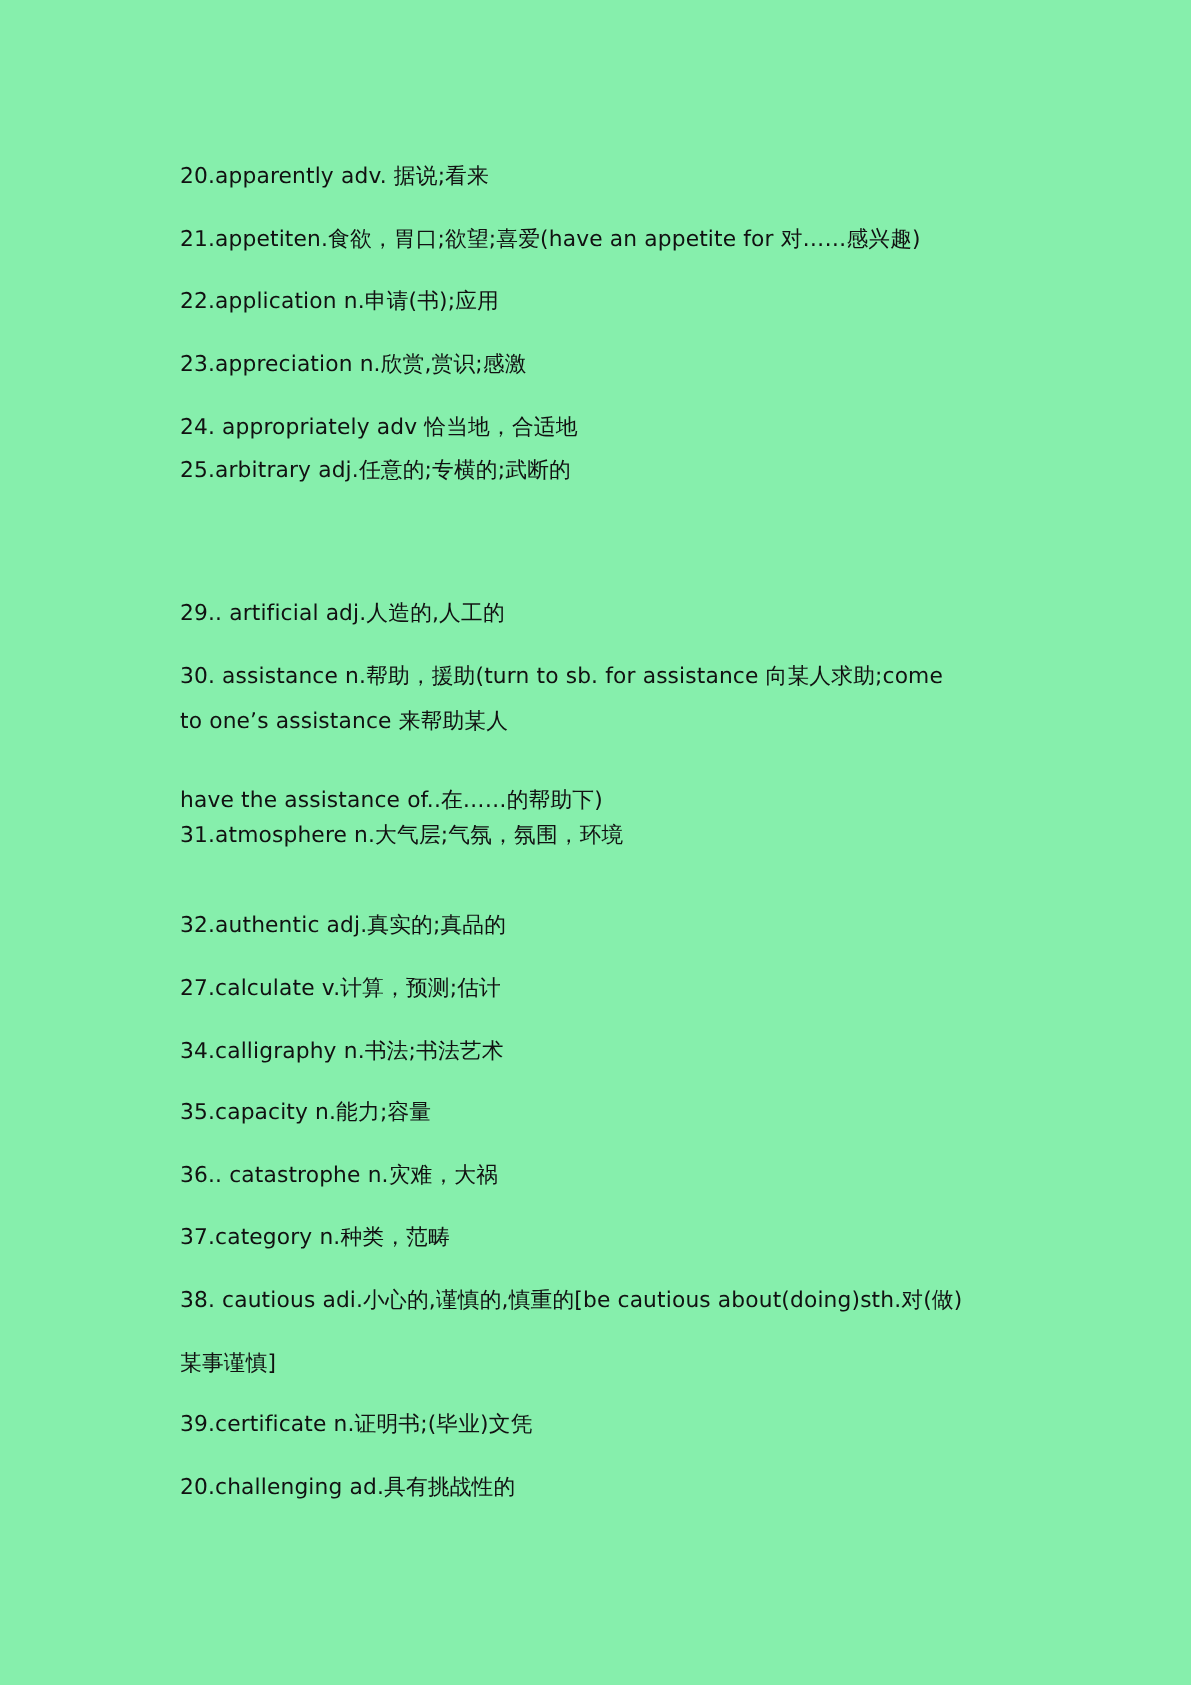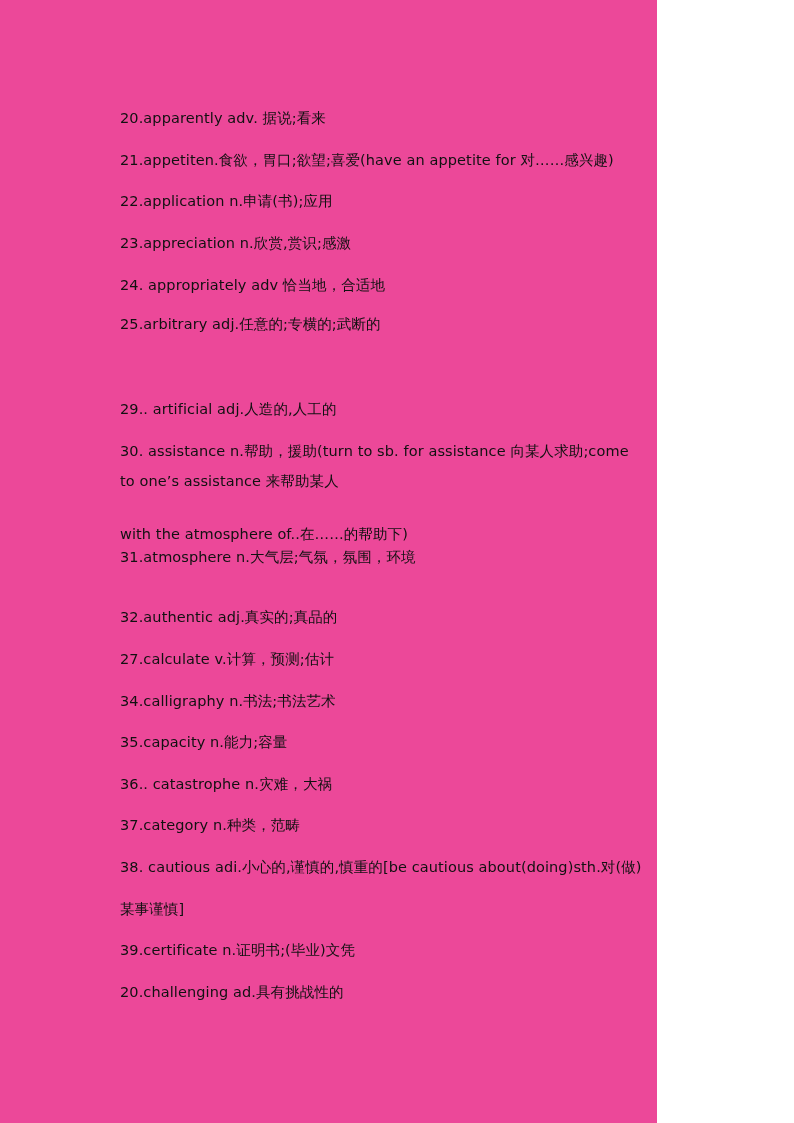--- a/index.html
+++ b/index.html
@@ -1,35 +1,35 @@
 <!DOCTYPE html>
 <html><head>
 <meta charset="utf-8">
 <style>
   html, body { margin: 0; padding: 0; background: #ffffff; }
   body { width: 794px; height: 1123px; position: relative; overflow: hidden;
          font-family: "DejaVu Sans", "Liberation Sans", sans-serif; color: #111111; }
-  .page { position: absolute; left: 0; top: 0; width: 657px; height: 1123px; background: #ec4899; }
+  .page { position: absolute; left: 0; top: 0; width: 794px; height: 1123px; background: #86efac; }
   .line { position: absolute; left: 120px; font-size: 14.5px; line-height: 18px;
           white-space: nowrap; letter-spacing: 0.1px; }
 </style>
 </head>
 <body>
 
 <div class="page">
   <div class="line" style="top:109px">20.apparently adv. 据说;看来</div>
   <div class="line" style="top:151px">21.appetiten.食欲，胃口;欲望;喜爱(have an appetite for 对……感兴趣)</div>
   <div class="line" style="top:192px">22.application n.申请(书);应用</div>
   <div class="line" style="top:234px">23.appreciation n.欣赏,赏识;感激</div>
   <div class="line" style="top:276px">24. appropriately adv 恰当地，合适地</div>
-  <div class="line" style="top:315px">25.arbitrary adj.任意的;专横的;武断的</div>
+  <div class="line" style="top:305px">25.arbitrary adj.任意的;专横的;武断的</div>
   <div class="line" style="top:400px">29.. artificial adj.人造的,人工的</div>
   <div class="line" style="top:442px">30. assistance n.帮助，援助(turn to sb. for assistance 向某人求助;come</div>
   <div class="line" style="top:472px">to one’s assistance 来帮助某人</div>
-  <div class="line" style="top:525px">with the atmosphere of..在……的帮助下)</div>
+  <div class="line" style="top:525px">have the assistance of..在……的帮助下)</div>
   <div class="line" style="top:548px">31.atmosphere n.大气层;气氛，氛围，环境</div>
   <div class="line" style="top:608px">32.authentic adj.真实的;真品的</div>
   <div class="line" style="top:650px">27.calculate v.计算，预测;估计</div>
   <div class="line" style="top:692px">34.calligraphy n.书法;书法艺术</div>
   <div class="line" style="top:733px">35.capacity n.能力;容量</div>
   <div class="line" style="top:775px">36.. catastrophe n.灾难，大祸</div>
   <div class="line" style="top:816px">37.category n.种类，范畴</div>
   <div class="line" style="top:858px">38. cautious adi.小心的,谨慎的,慎重的[be cautious about(doing)sth.对(做)</div>
   <div class="line" style="top:900px">某事谨慎]</div>
   <div class="line" style="top:941px">39.certificate n.证明书;(毕业)文凭</div>

